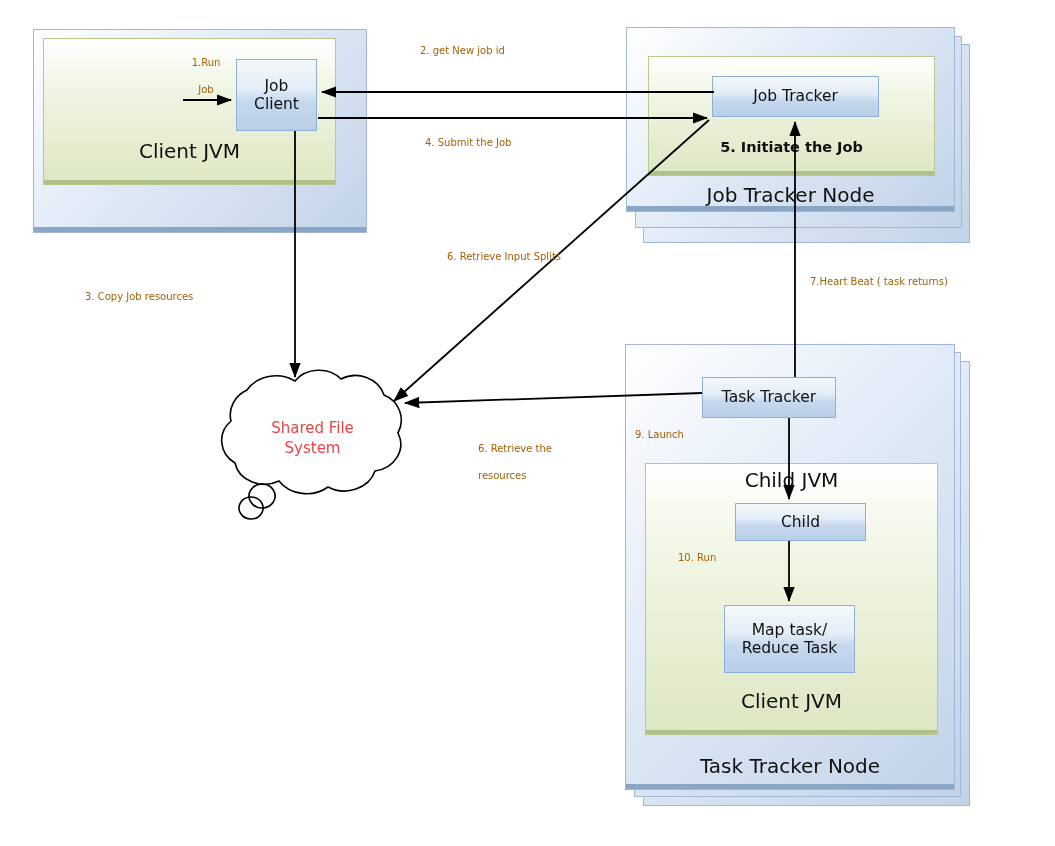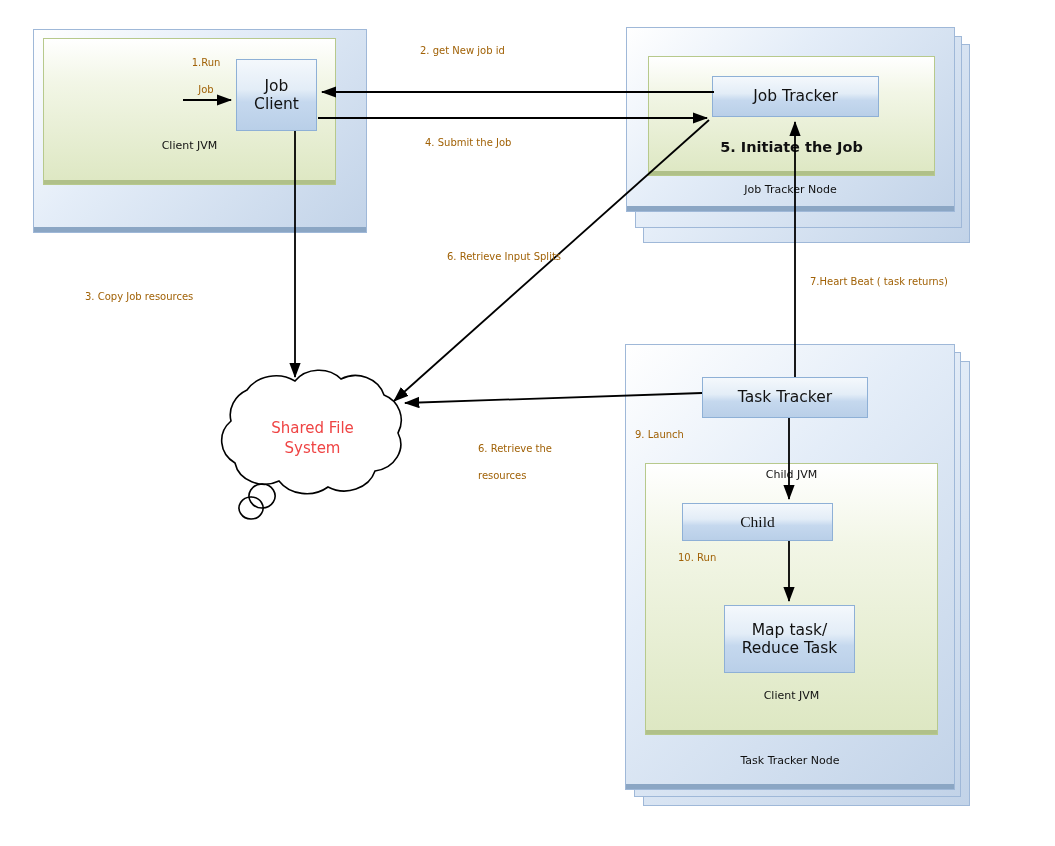--- a/index.html
+++ b/index.html
@@ -22,21 +22,21 @@
 
   
   .pbox{position:absolute;box-sizing:border-box;
         border:1px solid #8eb0d6;
         background:linear-gradient(180deg,#f4f8fc 0%,#e3edf7 42%,#c5d8ee 60%,#b9cfe8 100%);
         display:flex;align-items:center;justify-content:center;text-align:center;
         font-size:15.5px;line-height:1.18;color:#111;}
   .pbox .sh{position:absolute;left:3px;top:3px;right:-3px;bottom:-3px;
             background:#9fb3c9;z-index:-1;}
 
-  .caption{position:absolute;text-align:center;font-size:11px;color:#111;
+  .caption{position:absolute;text-align:center;font-size:20px;color:#111;
            line-height:1.2;white-space:nowrap;}
   .lbl{position:absolute;font-size:10px;color:#a16207;line-height:1.35;white-space:pre-line;}
   .lbl.bold{font-weight:normal;}
 
   svg.ov{position:absolute;left:0;top:0;width:1055px;height:846px;
          pointer-events:none;overflow:visible;}
   .cloudtxt{position:absolute;text-align:center;font-size:15px;line-height:1.35;color:#ef4444;}
 </style>
 </head>
 <body>
@@ -81,26 +81,26 @@
   <div class="node" style="left:625px;top:344px;width:330px;height:446px;">
     <div class="btm"></div>
   </div>
   <div class="jvm" style="left:645px;top:463px;width:293px;height:272px;">
     <div class="btm"></div>
   </div>
   <div class="caption" style="left:645px;top:468px;width:293px;">Child JVM</div>
   <div class="caption" style="left:645px;top:689px;width:293px;">Client JVM</div>
   <div class="caption" style="left:625px;top:754px;width:330px;">Task Tracker Node</div>
 
-  <div class="pbox" style="left:702px;top:377px;width:166px;height:41px;">
+  <div class="pbox" style="left:702px;top:377px;width:134px;height:41px;">
     <div class="sh"></div>
     <span>Task Tracker</span>
   </div>
 
-  <div class="pbox" style="left:682px;top:503px;width:151px;height:38px;font-family:Liberation Serif, serif;">
+  <div class="pbox" style="left:735px;top:503px;width:131px;height:38px;">
     <div class="sh"></div>
     <span>Child</span>
   </div>
 
   <div class="pbox" style="left:724px;top:605px;width:131px;height:68px;justify-content:center;">
     <div class="sh"></div>
     <div>
       <div>Map task/</div>
       <div>Reduce Task</div>
     </div>

